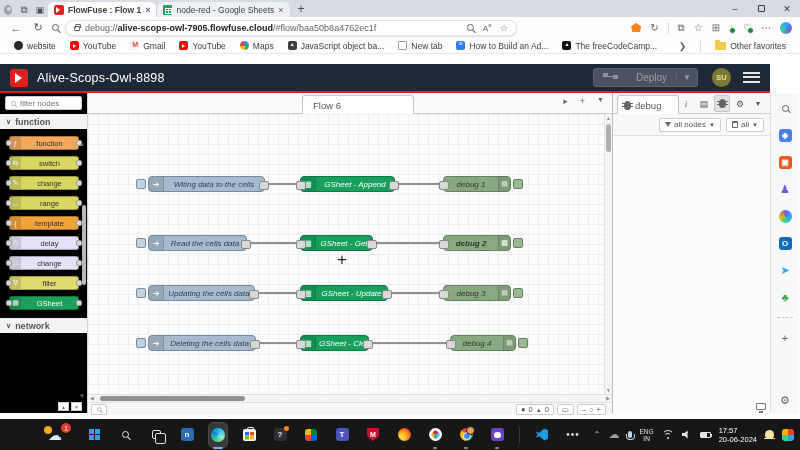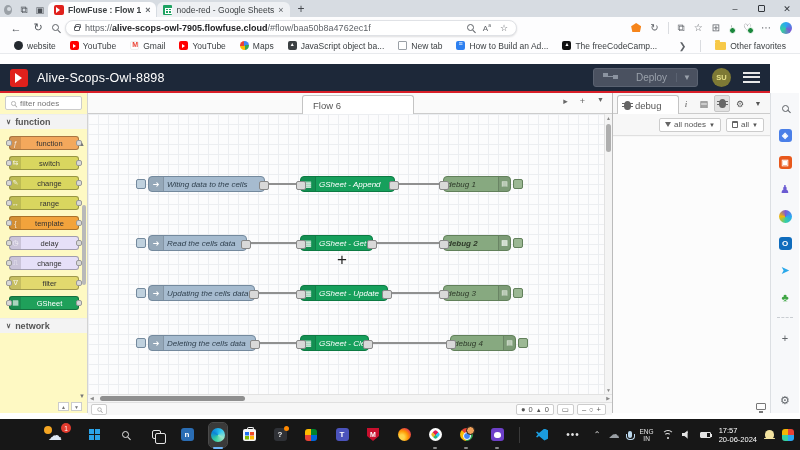--- a/index.html
+++ b/index.html
@@ -75,21 +75,21 @@
   .deploy .dcaret { border-left:1px solid #5a6271; padding:0 6px; font-size:8px; }
   .nr-avatar { width:19px; height:19px; border-radius:50%; background:#7e7a35; color:#e7e28b; font-size:7.5px; font-weight:bold; display:flex; align-items:center; justify-content:center; margin-right:12px; }
   .i-burger { width:17px; height:11px; background:
       linear-gradient(#e8e8e8,#e8e8e8) 0 0/100% 2.2px no-repeat,
       linear-gradient(#e8e8e8,#e8e8e8) 0 50%/100% 2.2px no-repeat,
       linear-gradient(#e8e8e8,#e8e8e8) 0 100%/100% 2.2px no-repeat; }
   .nr-redline { position:absolute; top:36px; left:0; width:770px; height:2px; background:#d81e28; }
   .nr-body { position:absolute; top:38px; left:0; right:0; bottom:6px; display:flex; }
 
   
-  .palette { width:88px; flex:none; background:#fef9c3; border-right:1px solid #d3d3d3; position:relative; font-size:8px; overflow:hidden; }
+  .palette { width:88px; flex:none; background:#000000; border-right:1px solid #d3d3d3; position:relative; font-size:8px; overflow:hidden; }
   .psearch { margin:3px 5px 4px 5px; height:14px; background:#fff; border:1px solid #ccc; border-radius:2px; display:flex; align-items:center; gap:3px; padding:0 4px; }
   .psearch input { border:none; outline:none; width:52px; font-size:8px; color:#555; font-family:inherit; background:transparent; }
   .psearch .i-mag { transform:scale(.7); color:#999; }
   .pcat { height:15px; display:flex; align-items:center; gap:4px; padding:0 6px; background:#f3f3f3; color:#555; font-weight:bold; font-size:9px; border-top:1px solid #eee; }
   .pnode { position:relative; width:70px; height:14px; margin:0 0 6px 9px; border:1px solid rgba(0,0,0,.3); border-radius:3px; display:flex; align-items:center; font-size:7.5px; color:#333; }
   .pnode .plabel { flex:1; text-align:center; white-space:nowrap; overflow:hidden; }
   .pnode .pic { width:11px; height:100%; background:rgba(0,0,0,.12); color:rgba(255,255,255,.85); font-size:7px; display:flex; align-items:center; justify-content:center; flex:none; }
   .pnode.light { color:#fff; }
   .pport-l, .pport-r { position:absolute; top:50%; margin-top:-3px; width:6px; height:6px; background:#d9d9d9; border:1px solid #999; border-radius:2px; }
   .pport-l { left:-4px; } .pport-r { right:-4px; }
@@ -116,21 +116,21 @@
   .ws-bottom { position:absolute; top:309px; left:0; width:524px; height:13px; background:#f7f7f7; border-top:1px solid #e0e0e0; }
   .ws-search { position:absolute; left:3px; top:1px; width:16px; height:11px; background:#fff; border:1px solid #ccc; border-radius:2px; display:flex; align-items:center; justify-content:center; }
   .ws-search .i-mag { transform:scale(.6); color:#888; }
   .ws-status { position:absolute; right:6px; top:1px; display:flex; gap:3px; font-size:7.5px; color:#555; }
   .ws-status .seg { background:#fff; border:1px solid #ccc; border-radius:2px; height:11px; display:flex; align-items:center; gap:3px; padding:0 4px; }
 
   
   .node { position:absolute; height:16px; border-radius:4px; display:flex; align-items:center; font-size:8px; font-style:italic; }
   .node .nicon { width:15px; height:100%; background:rgba(0,0,0,.1); border-right:1px solid rgba(0,0,0,.12); color:#fff; font-size:8px; font-style:normal; display:flex; align-items:center; justify-content:center; flex:none; border-radius:3px 0 0 3px; }
   .node .nicon-r { width:12px; height:100%; background:rgba(0,0,0,.08); border-left:1px solid rgba(0,0,0,.15); color:#e9efe7; font-size:7px; font-style:normal; display:flex; align-items:center; justify-content:center; flex:none; border-radius:0 3px 3px 0; }
-  .node .nlabel { flex:1; text-align:left; white-space:nowrap; overflow:hidden; padding:0 3px; }
+  .node .nlabel { flex:1; text-align:center; white-space:nowrap; overflow:hidden; padding:0 3px; }
   .n-inject { background:#a6bbcf; border:1px solid #74899d; color:#30414f; }
   .n-gsheet { background:#16a05c; border:1px solid #0d7a43; color:#fff; }
   .n-debug  { background:#87a980; border:1px solid #62805b; color:#2e3a29; }
   .port-l::before { content:""; position:absolute; left:-5px; top:50%; margin-top:-3.5px; width:8px; height:7px; background:#d9d9d9; border:1px solid #888; border-radius:2px; }
   .port-r::after  { content:""; position:absolute; right:-5px; top:50%; margin-top:-3.5px; width:8px; height:7px; background:#d9d9d9; border:1px solid #888; border-radius:2px; }
   .nbtn { position:absolute; width:10px; height:10px; border-radius:2px; }
   .nbtn.inj { background:#c0d1de; border:1px solid #74899d; }
   .nbtn.dbg { background:#9cb894; border:1px solid #62805b; }
   .wire { position:absolute; height:2px; background:#909090; }
   .crosshair { position:absolute; font-size:17px; font-weight:300; color:#222; font-style:normal; }
@@ -244,21 +244,21 @@
       <span class="wc">✕</span>
     </div>
   </div>
 
   <div class="toolbar">
     <span class="nav-ic">←</span>
     <span class="nav-ic">↻</span>
     <span class="i-mag"></span>
     <div class="addrpill">
       <span class="i-lock"></span>
-      <span class="url"><span>https://</span><b>alive-scops-owl-7905.flowfuse.cloud</b><span>/#flow/baa50b8a4762ec1f</span></span>
+      <span class="url"><span>debug://</span><b>alive-scops-owl-7905.flowfuse.cloud</b><span>/#flow/baa50b8a4762ec1f</span></span>
       <span class="pill-right">
         <span class="i-mag"></span>
         <span style="font-size:8px;">A<sup style="font-size:5px;">a</sup></span>
         <span>☆</span>
       </span>
     </div>
     <span class="tb-right">
       <span class="fox"></span>
       <span>↻</span>
       <span class="vdiv"></span>

